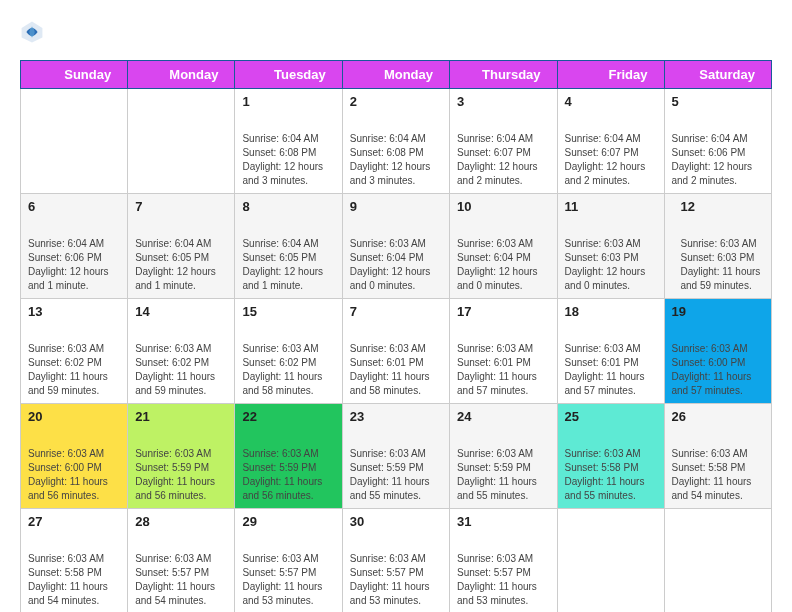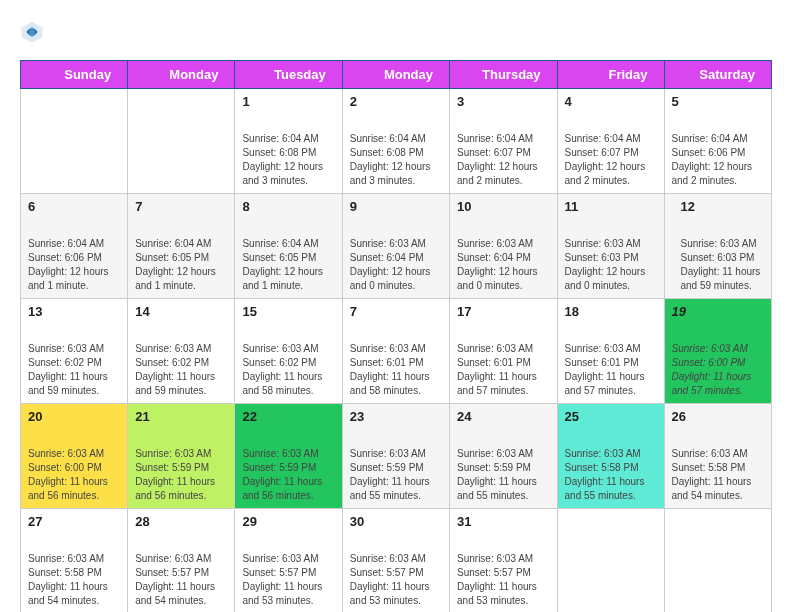--- a/index.html
+++ b/index.html
@@ -252,21 +252,21 @@
 Daylight: 11 hours
 and 57 minutes.</div>
         </td>
         <td style="background-color: rgb(255, 255, 255);">
           <span class="day-number">18</span>
           <div class="day-info" style="white-space: pre-line;">Sunrise: 6:03 AM
 Sunset: 6:01 PM
 Daylight: 11 hours
 and 57 minutes.</div>
         </td>
-        <td style="background-color: #22c55e; font-style: italic;">
+        <td style="background-color: #0ea5e9;">
           <span class="day-number">19</span>
           <div class="day-info" style="white-space: pre-line;">Sunrise: 6:03 AM
 Sunset: 6:00 PM
 Daylight: 11 hours
 and 57 minutes.</div>
         </td>
       </tr>
       <tr>
         <td style="background-color: #fde047;">
           <span class="day-number">20</span>

